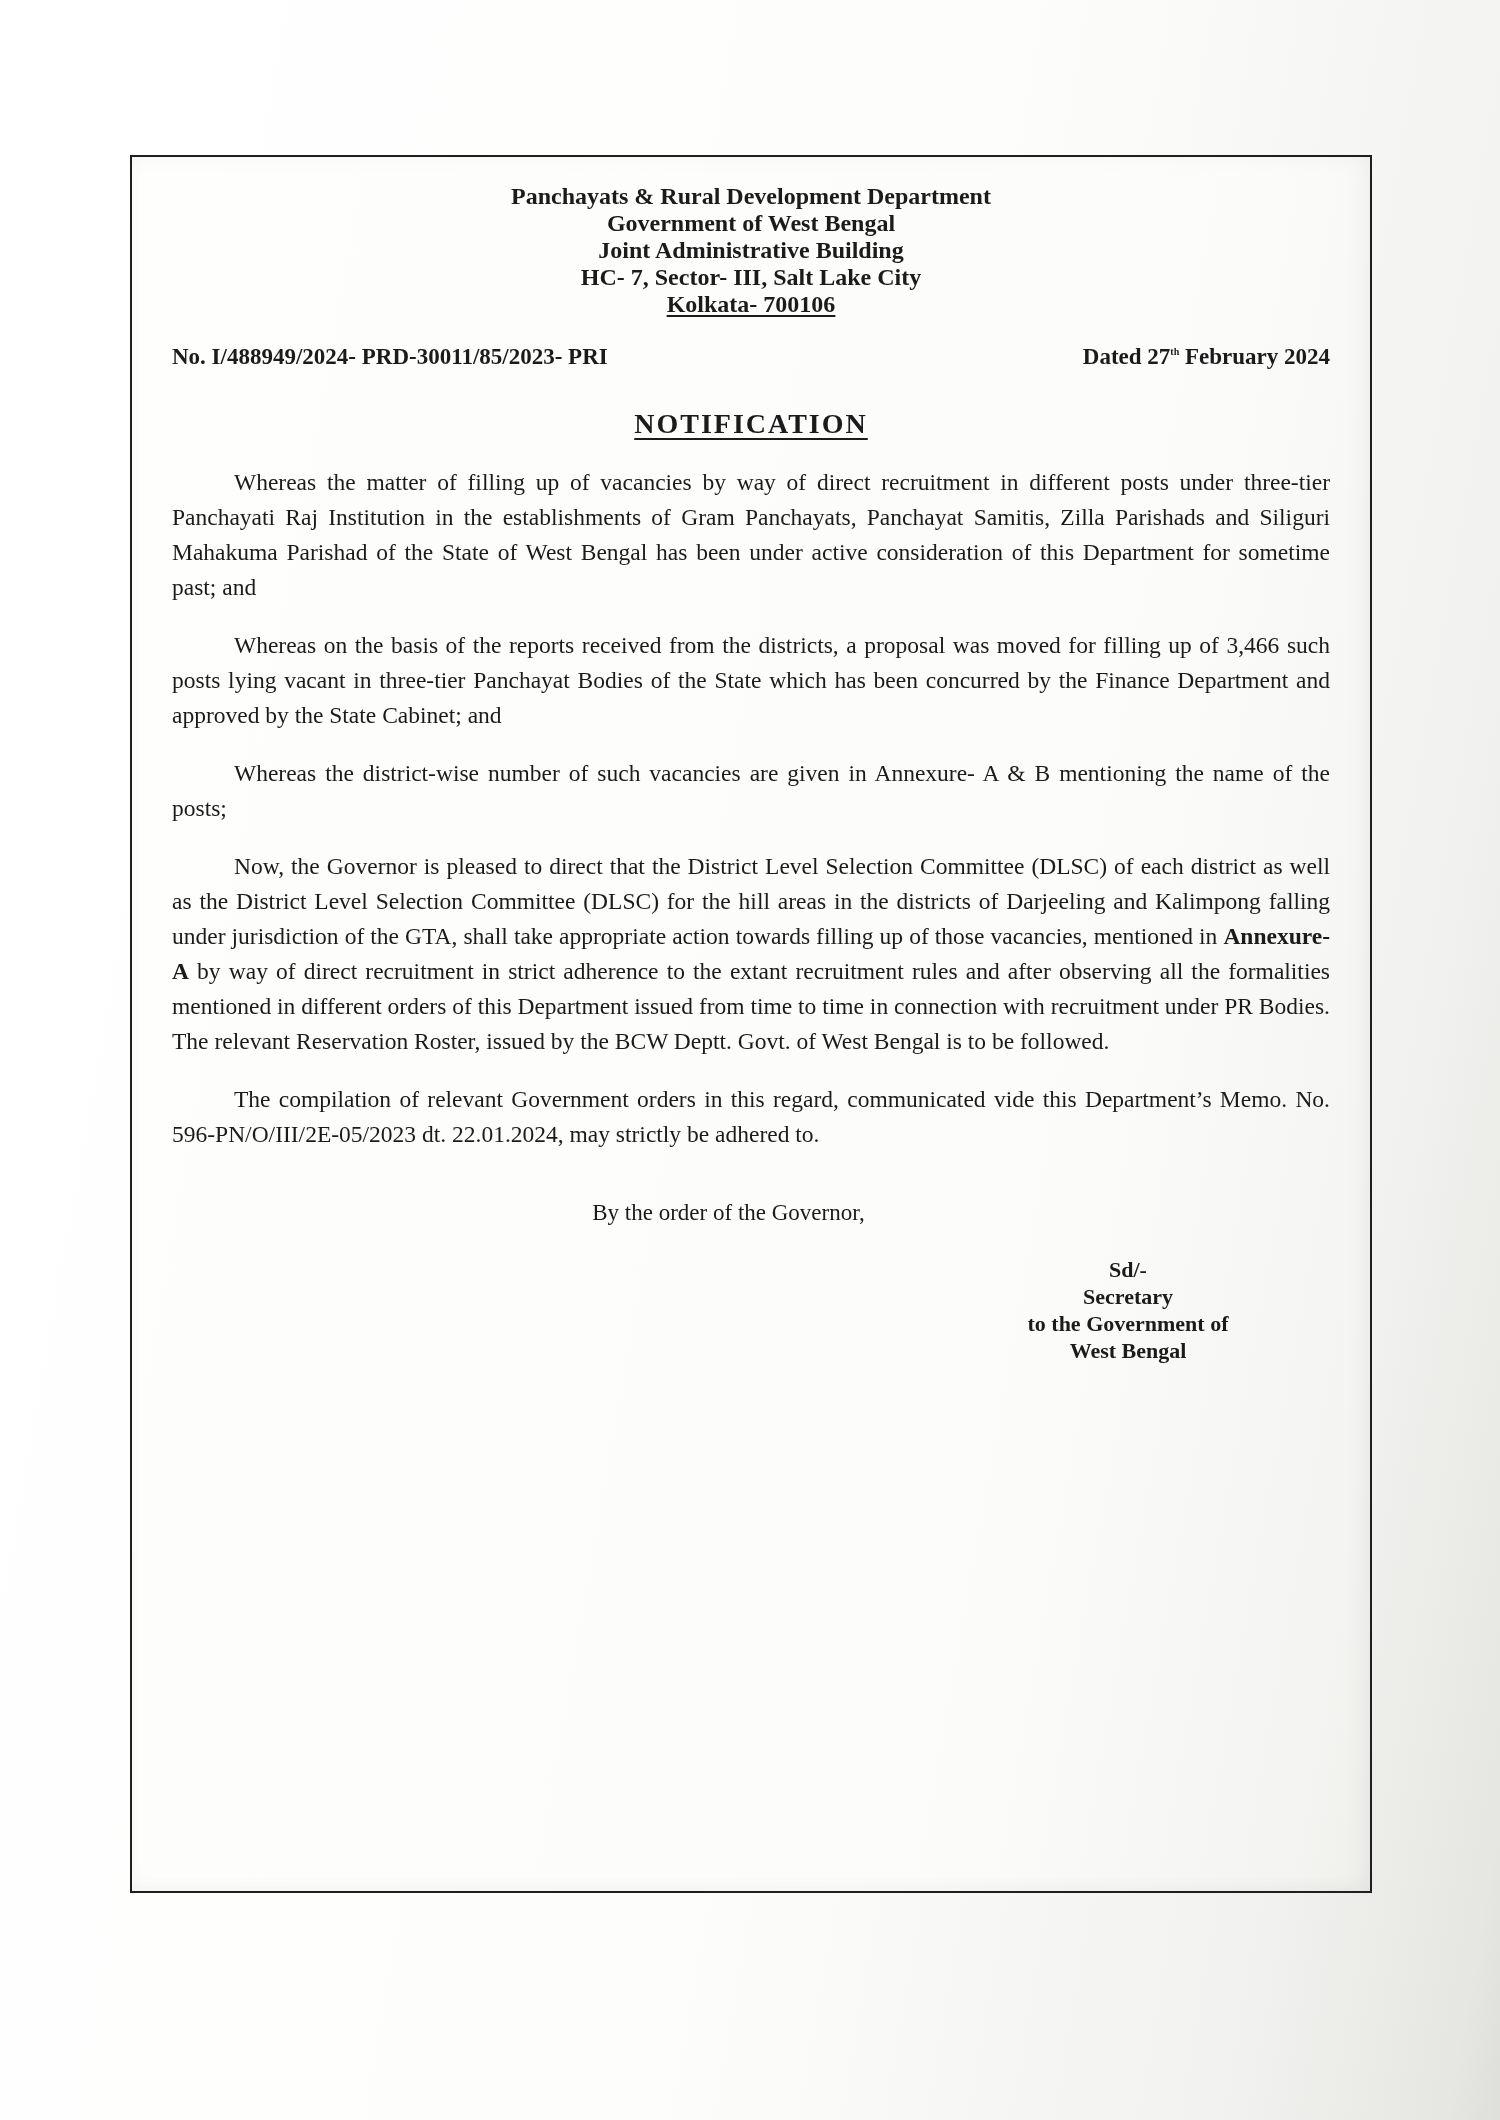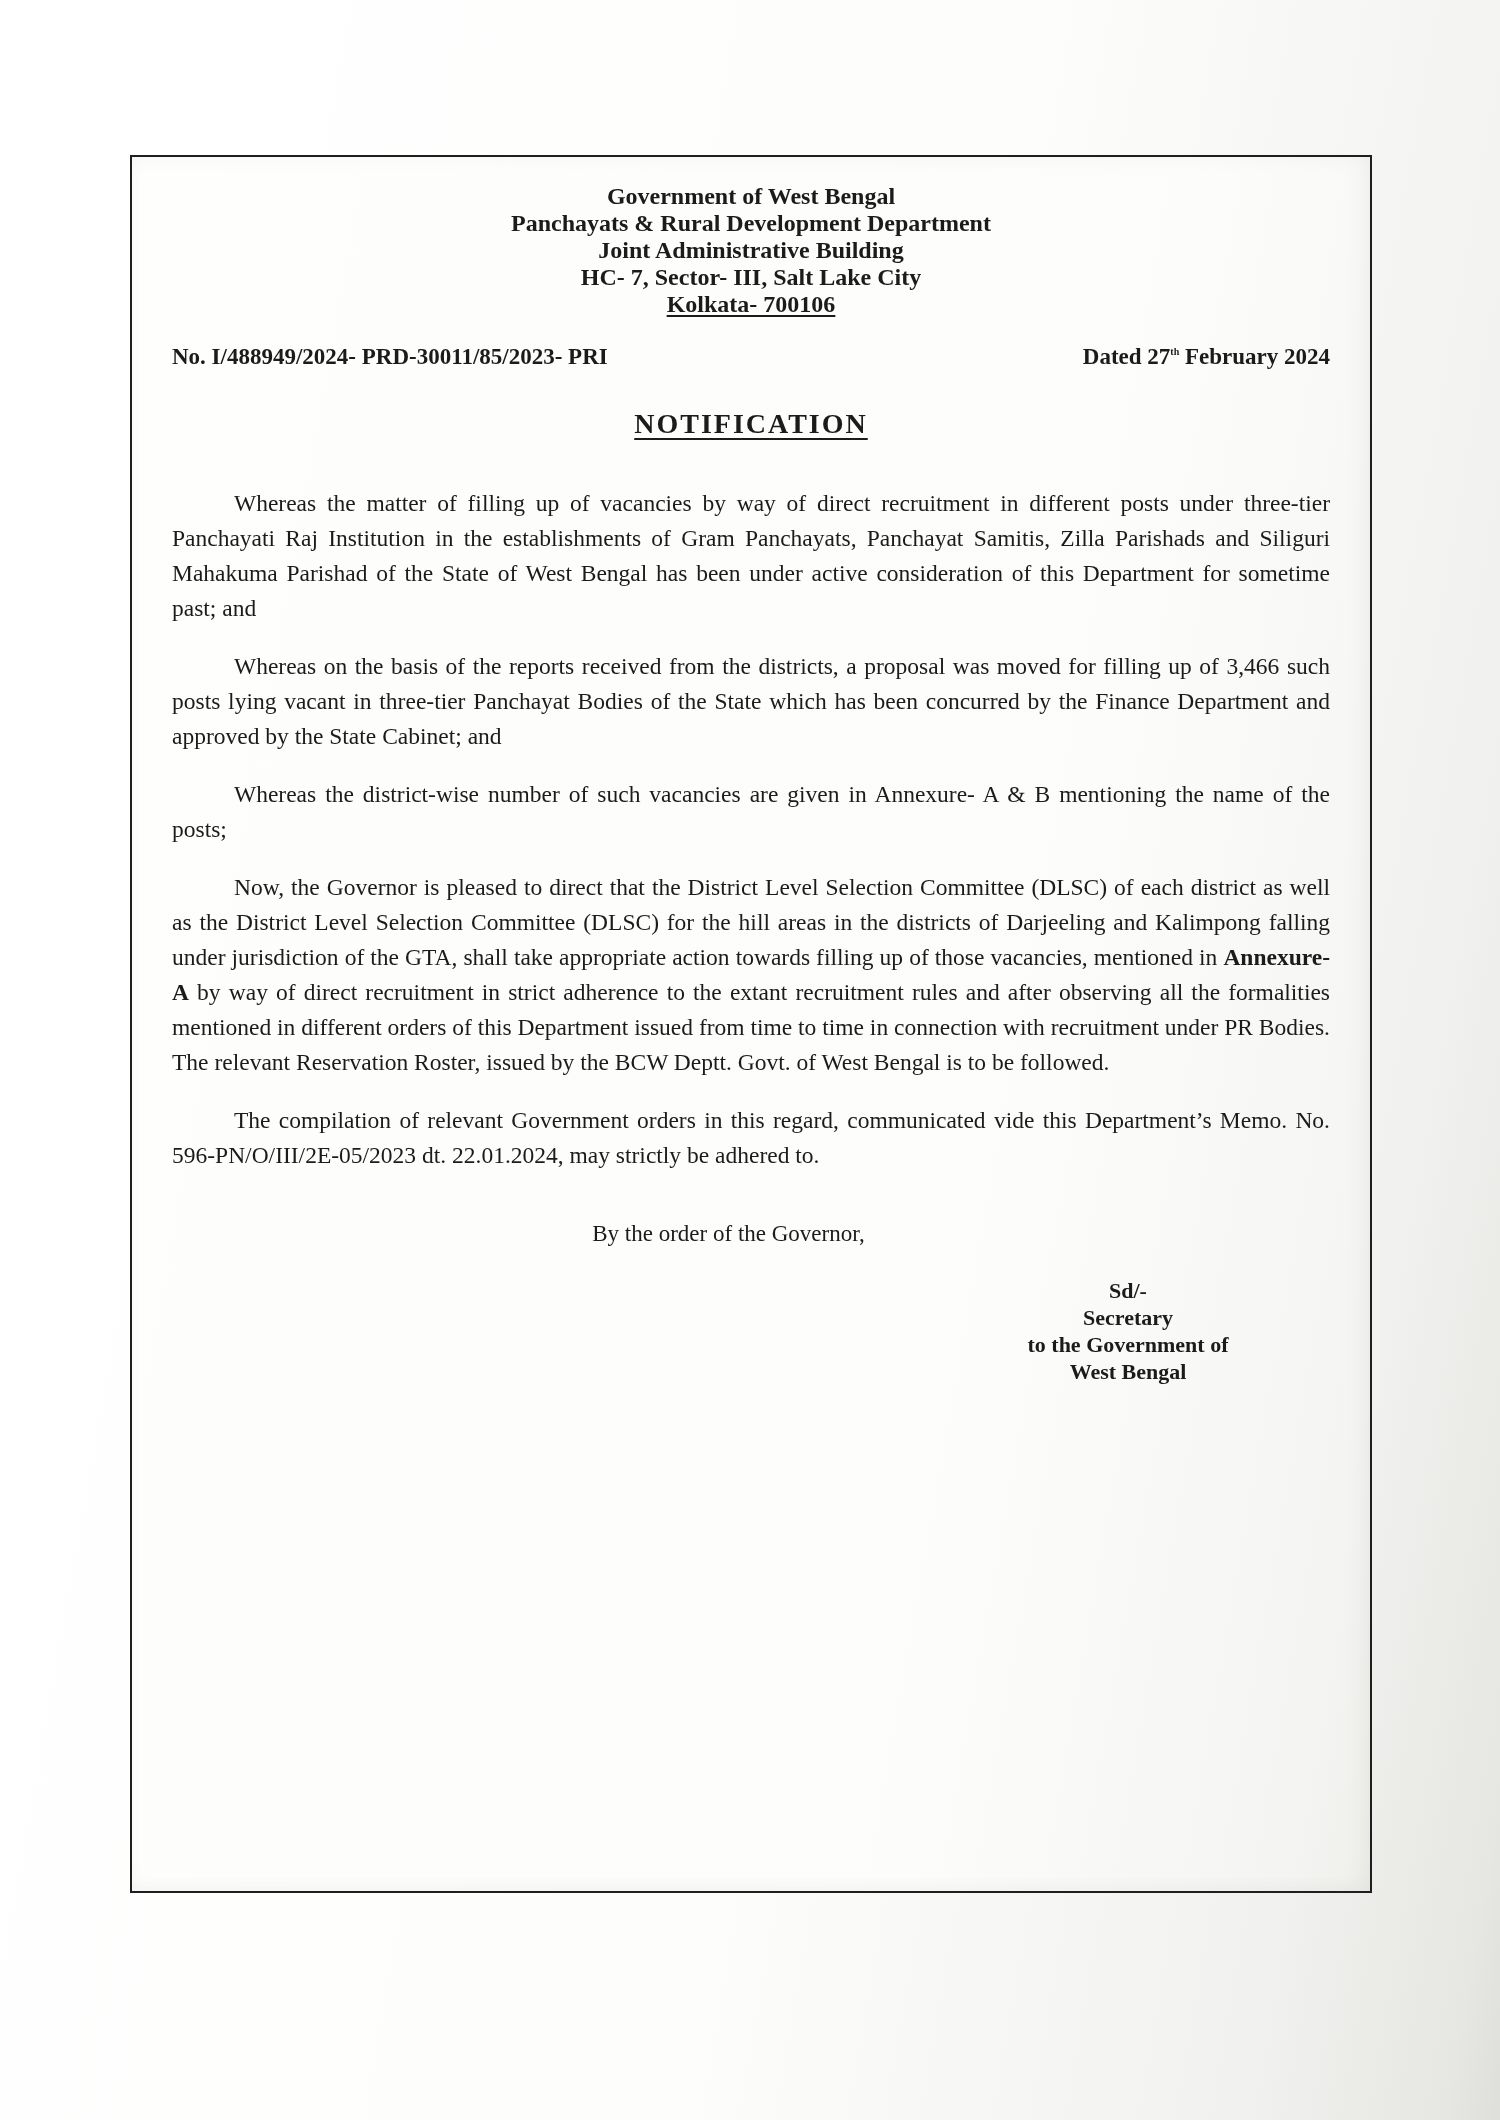--- a/index.html
+++ b/index.html
@@ -70,21 +70,21 @@
 
   .para {
     font-size: 23.5px;
     line-height: 35px;
     text-align: justify;
     text-indent: 62px;
     margin-top: 23px;
   }
 
   .para.first {
-    margin-top: 46px;
+    margin-top: 25px;
   }
 
   .para strong { font-weight: bold; }
 
   .by-order {
     text-align: center;
     font-size: 23px;
     margin-top: 48px;
     padding-right: 45px;
   }
@@ -99,22 +99,22 @@
     font-size: 22px;
     line-height: 27px;
   }
 </style>
 </head>
 <body>
 
 <div class="doc">
 
   <header class="letterhead">
+    <div>Panchayats &amp; Rural Development Department</div>
     <div>Government of West Bengal</div>
-    <div>Panchayats &amp; Rural Development Department</div>
     <div>Joint Administrative Building</div>
     <div>HC- 7, Sector- III, Salt Lake City</div>
     <div class="lh-underline">Kolkata- 700106</div>
   </header>
 
   <div class="ref-row">
     <span class="memo">No. I/488949/2024- PRD-30011/85/2023- PRI</span>
     <span class="date"><span>Dated 27</span><sup>th</sup><span> February 2024</span></span>
   </div>
 

